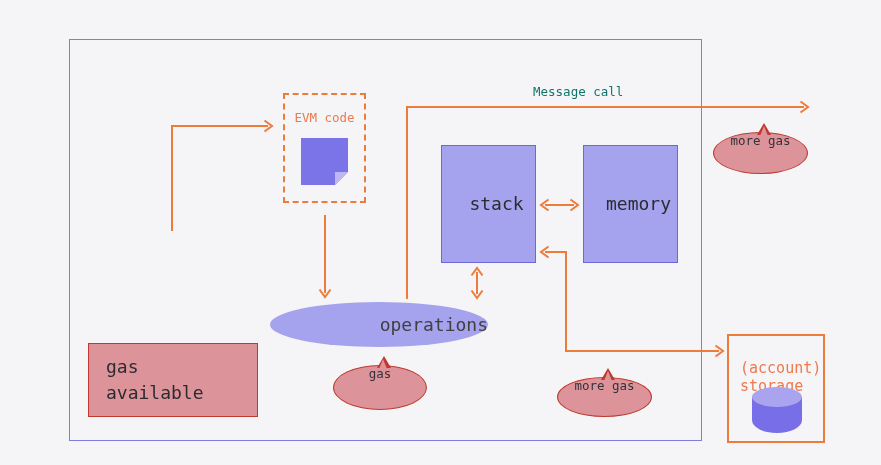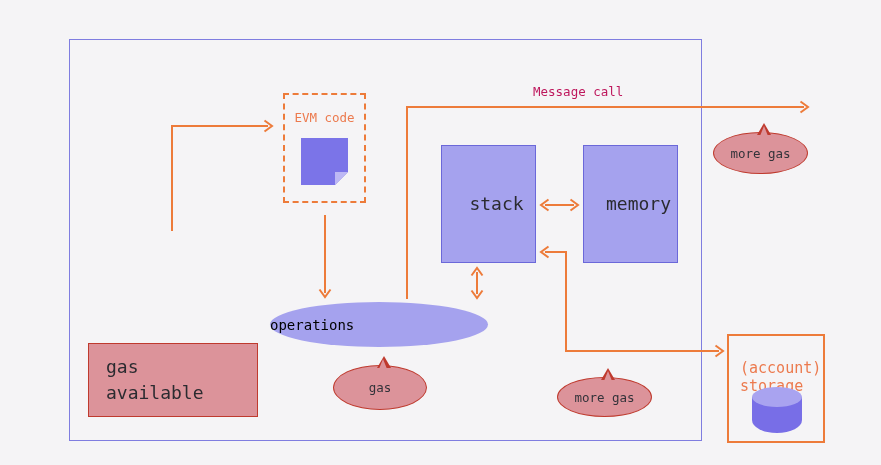--- a/index.html
+++ b/index.html
@@ -19,47 +19,47 @@
   }
   .purple { background:#a5a2ee; border:1px solid #6b68d9;padding-left:16px; }
   .red    { background:#dc939a; border:1.5px solid #bf3a2e; }
   .pc-box  { left:88px; top:242px; width:170px; height:77px; padding-left:17px; }
   .gas-box { left:88px; top:343px; width:170px; height:74px; padding-left:17px; }
   .stack-box  { left:441px; top:145px; width:95px; height:118px; justify-content:center; }
   .memory-box { left:583px; top:145px; width:95px; height:118px; justify-content:center; }
   .ops {
     position:absolute; left:270px; top:302px; width:218px; height:45px;
     background:#a5a2ee; border-radius:50%;
-    display:flex; align-items:center; justify-content:flex-start;
-    color:#000000; font-size:14px;
+    display:flex; align-items:center; justify-content:flex-end;
+    color:#404040; font-size:18px;
   }
   .evm {
     position:absolute; left:283px; top:93px; width:83px; height:110px;
     box-sizing:border-box; border:2px dashed #ed7b3a;text-decoration:underline;
   }
   .evm-label {
     position:absolute; left:0; top:15px; width:100%; text-align:center;
     color:#ec7a4e; font-size:12.5px;
   }
   .note { position:absolute; left:16px; top:43px; width:47px; height:47px; }
   .note-body {
     position:absolute; inset:0; background:#7b74e8;
     clip-path:polygon(0 0,100% 0,100% calc(100% - 13px),calc(100% - 13px) 100%,0 100%);
   }
   .note-fold {
     position:absolute; right:0; bottom:0; width:13px; height:13px;
     background:#bdb8f4; clip-path:polygon(0 0,100% 0,0 100%);
   }
   .msg-label {
-    position:absolute; left:533px; top:84px; color:#be185d; font-size:12.5px;text-align:right;
+    position:absolute; left:533px; top:84px; color:#0f766e; font-size:12.5px;text-align:right;
   }
   .bubble {
     position:absolute; box-sizing:border-box;
     background:#dc939a; border:1.5px solid #bf3a2e; border-radius:50%;
-    display:flex; align-items:center; justify-content:center;
+    display:flex; justify-content:center;
     color:#33333a; font-size:12.5px; z-index:4;
   }
   .bub-moregas-top    { left:713px; top:132px; width:95px; height:42px; }
   .bub-gas            { left:333px; top:365px; width:94px; height:45px; }
   .bub-moregas-bottom { left:557px; top:377px; width:95px; height:40px; }
   .tail {
     position:absolute; top:-10px; left:54%; transform:translateX(-50%);
     width:0; height:0;
     border-left:7px solid transparent; border-right:7px solid transparent;
     border-bottom:12px solid #bf3a2e;

